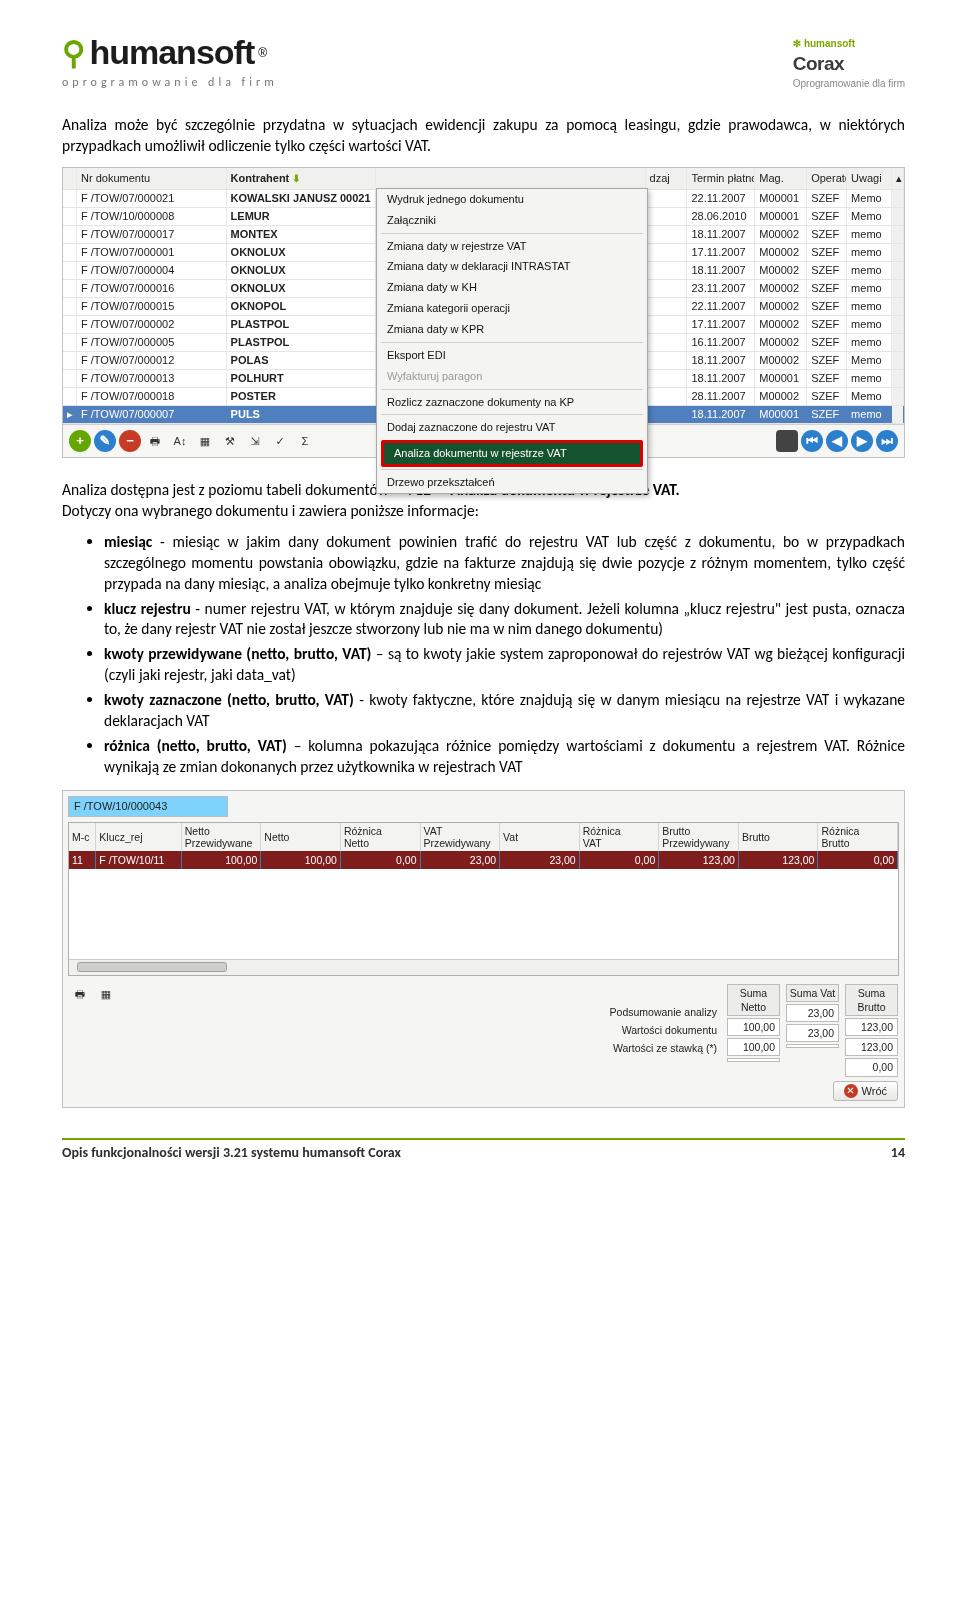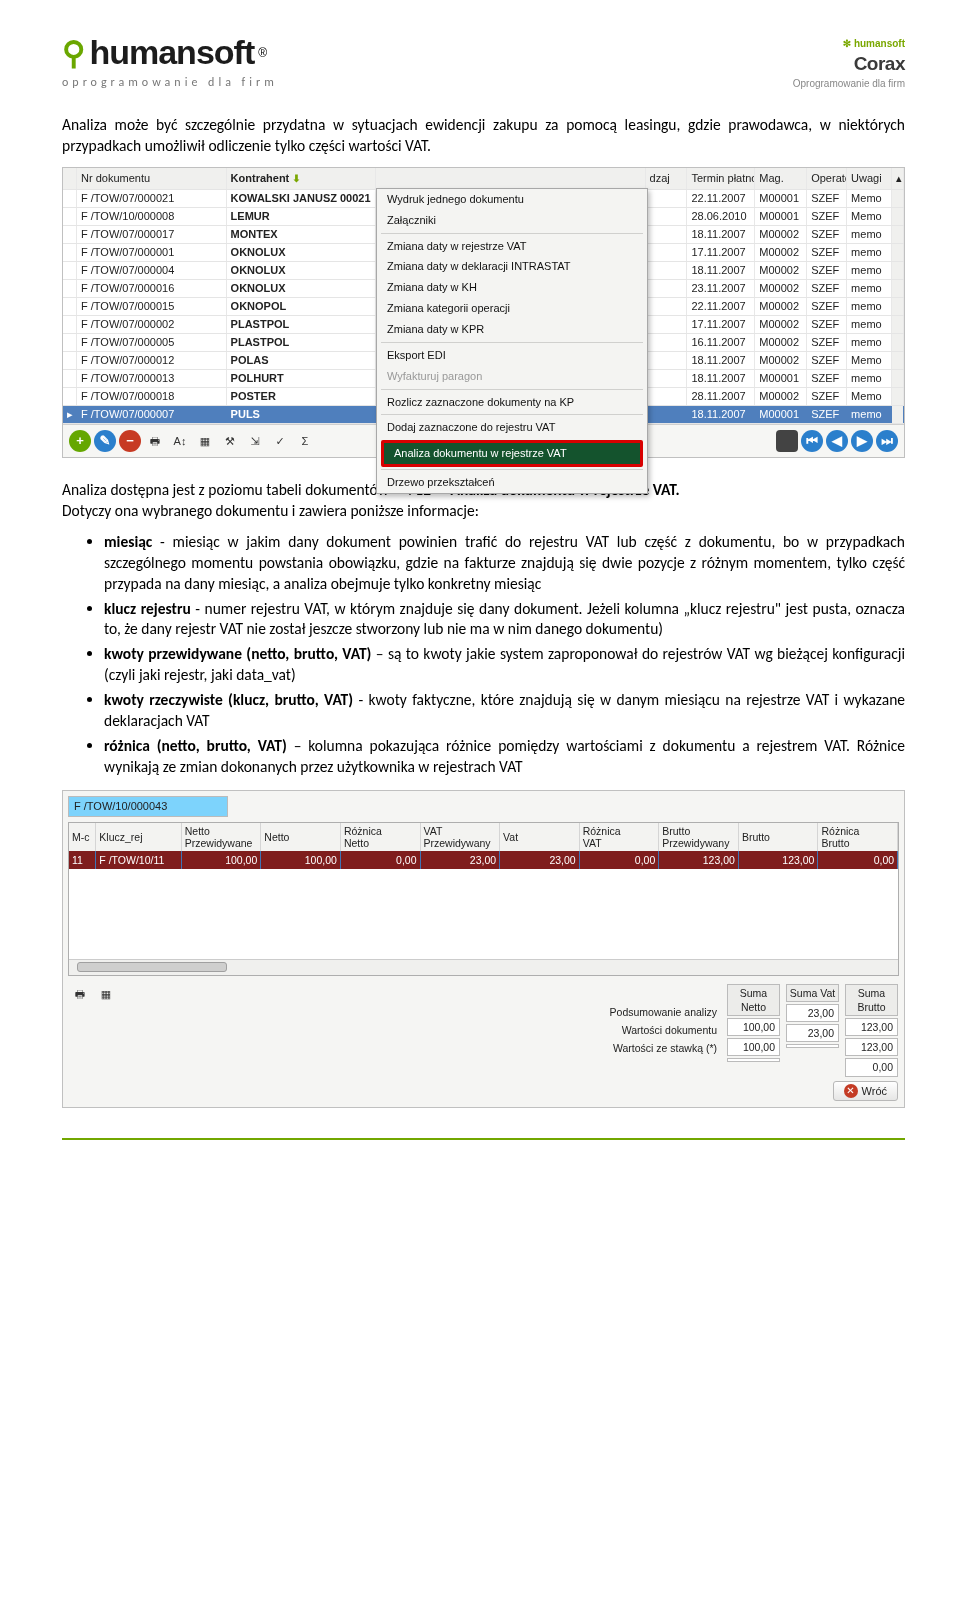--- a/index.html
+++ b/index.html
@@ -14,21 +14,21 @@
   .page { padding: 30px 55px 20px 62px; }
 
   
   .header-row { display:flex; justify-content:space-between; align-items:flex-end; margin-bottom:25px; }
   .logo-left { display:flex; flex-direction:column; }
   .brand { display:flex; align-items:center; gap:4px; font-family: Arial, sans-serif; }
   .brand .icon { color:#6aa700; font-size:32px; font-weight:bold; line-height:1;}
   .brand .name { font-size:34px; font-weight:bold; color:#1c1c1c; letter-spacing:-1px;}
   .brand .reg { font-size:12px; vertical-align:super;}
   .brand-tag { font-size:12px; color:#777; letter-spacing:4px; margin-top:-2px;}
-  .logo-right { text-align:right; font-family: Arial, sans-serif; }
+  .logo-right { text-align:left; font-family: Arial, sans-serif; }
   .logo-right .mini { font-size:10px; color:#7aa800; font-weight:bold;}
   .logo-right .cname { font-size:19px; font-weight:bold; color:#3a3a3a; letter-spacing:-0.5px;}
   .logo-right .ctag { font-size:10px; color:#888;}
 
   p { margin: 0 0 10px 0; font-size:15.5px; text-align: justify;}
 
   
   .sshot {
     border:1px solid #c0c0c0;
     background:#f6f6f4;
@@ -374,21 +374,21 @@
 
   <p>
     <span>Analiza dostępna jest z poziomu tabeli dokumentów -&gt; F12 -&gt; </span><b>Analiza dokumentu w rejestrze VAT.</b>
     <br><span>Dotyczy ona wybranego dokumentu i zawiera poniższe informacje:</span>
   </p>
 
   <ul class="bullets">
     <li><b>miesiąc</b><span> - miesiąc w jakim dany dokument powinien trafić do rejestru VAT lub część z dokumentu, bo w przypadkach szczególnego momentu powstania obowiązku, gdzie na fakturze znajdują się dwie pozycje z różnym momentem, tylko część przypada na dany miesiąc, a analiza obejmuje tylko konkretny miesiąc</span></li>
     <li><b>klucz rejestru</b><span> - numer rejestru VAT, w którym znajduje się dany dokument. Jeżeli kolumna „klucz rejestru" jest pusta, oznacza to, że dany rejestr VAT nie został jeszcze stworzony lub nie ma w nim danego dokumentu)</span></li>
     <li><b>kwoty przewidywane (netto, brutto, VAT)</b><span> – są to kwoty jakie system zaproponował do rejestrów VAT wg bieżącej konfiguracji (czyli jaki rejestr, jaki data_vat)</span></li>
-    <li><b>kwoty rzeczywiste (klucz, brutto, VAT)</b><span> - kwoty faktyczne, które znajdują się w danym miesiącu na rejestrze VAT i wykazane deklaracjach VAT</span></li>
+    <li><b>kwoty zaznaczone (netto, brutto, VAT)</b><span> - kwoty faktyczne, które znajdują się w danym miesiącu na rejestrze VAT i wykazane deklaracjach VAT</span></li>
     <li><b>różnica (netto, brutto, VAT)</b><span> – kolumna pokazująca różnice pomiędzy wartościami z dokumentu a rejestrem VAT. Różnice wynikają ze zmian dokonanych przez użytkownika w rejestrach VAT</span></li>
   </ul>
 
   <div class="sshot2">
     <div class="s2-title">F /TOW/10/000043</div>
     <div class="grid2">
       <div class="g2h" id="g2h">
           <div class="w-mc">M-c</div>
           <div class="w-kr">Klucz_rej</div>
           <div class="w-n">Netto<br>Przewidywane</div>
@@ -455,13 +455,17 @@
           <div class="exit-btn">
             <span class="x">✕</span>
             <span>Wróć</span>
           </div>
         </div>
       </div>
     </div>
   </div>
 
   <hr class="ftr-line">
+  <div class="ftr">
+    <span class="l">Opis funkcjonalności wersji 3.21 systemu humansoft Corax</span>
+    <span class="r">14</span>
+  </div>
 </div>
 
 </body></html>

